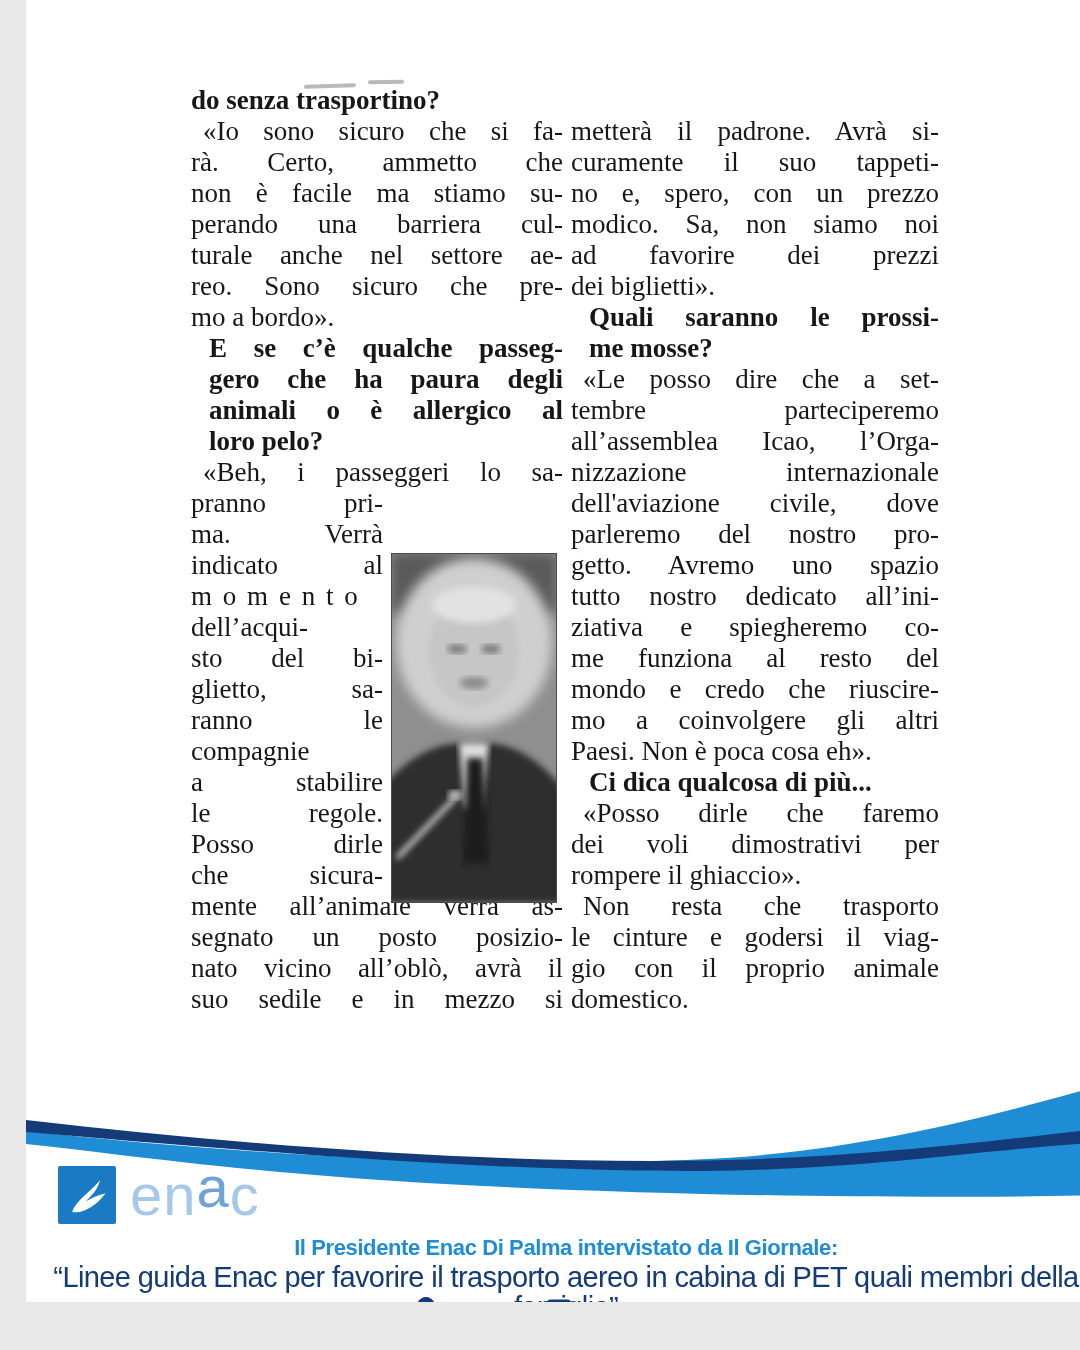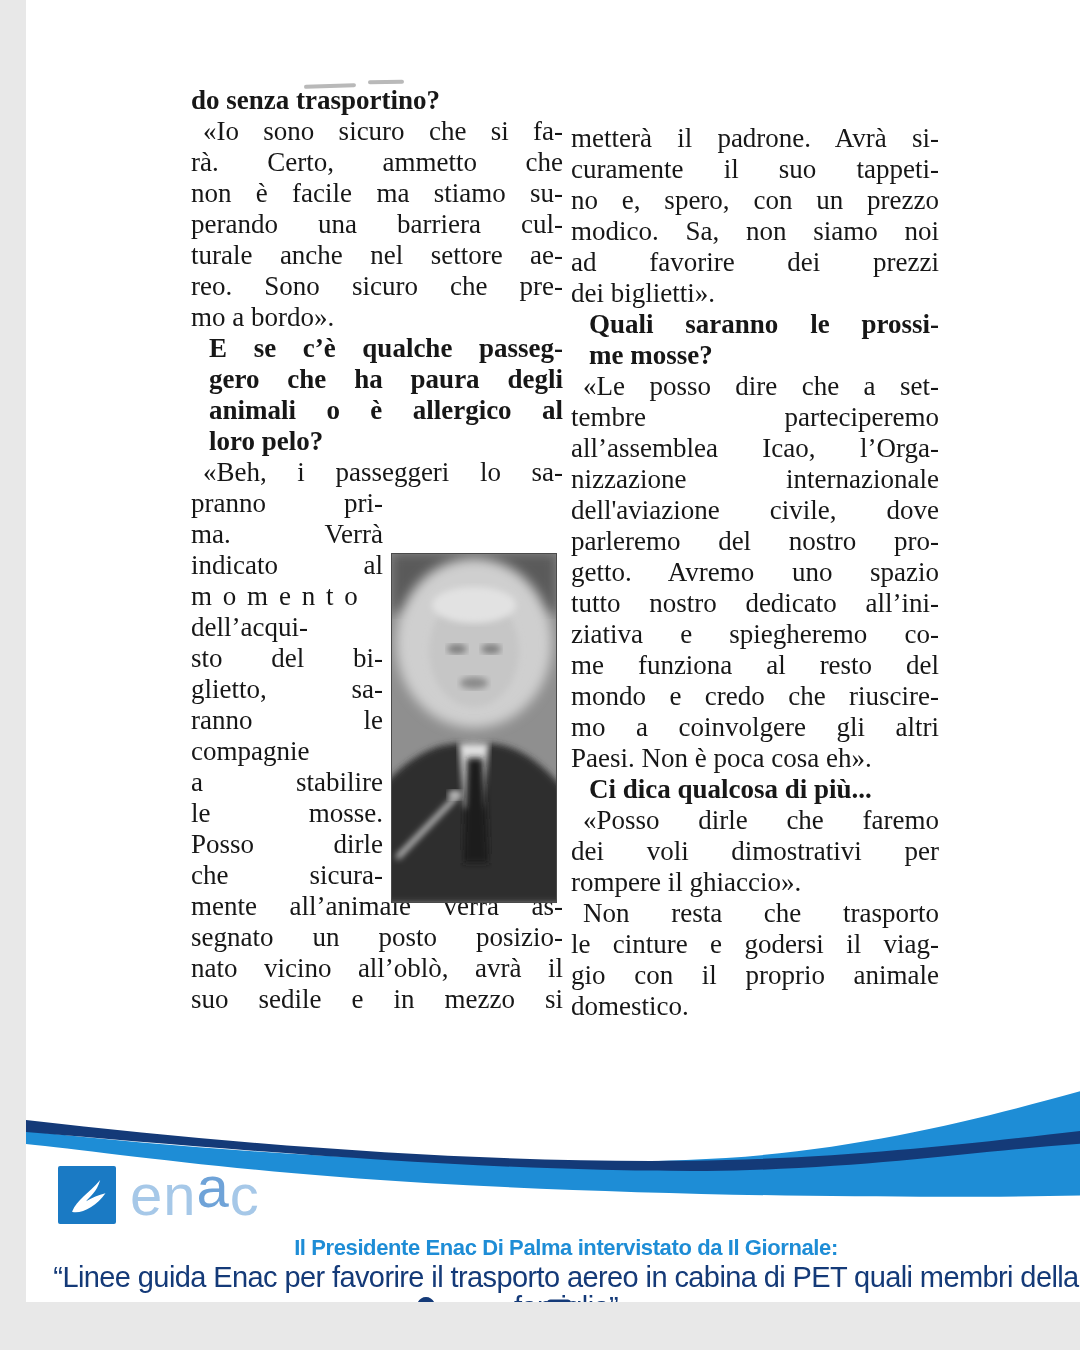--- a/index.html
+++ b/index.html
@@ -3,21 +3,21 @@
 <meta charset="utf-8">
 <style>
   html,body{margin:0;padding:0;background:#e8e8e8;}
   #canvas{position:relative;width:1080px;height:1302px;background:#ffffff;overflow:hidden;
           font-family:"Liberation Sans", sans-serif;margin-left:26px;}
 
   
   #article{position:absolute;left:165px;top:85px;width:750px;color:var(--ink,#171717);}
   .col{position:absolute;top:0;}
   #left-col{left:0;width:372px;}
-  #right-col{left:380px;top:38px;width:368px;}
+  #right-col{left:380px;top:31px;width:368px;}
   .tl{font-family:"Liberation Serif", serif;font-size:27px;line-height:31px;white-space:nowrap;}
   .tl.j{white-space:normal;text-align:justify;text-align-last:justify;}
   .tl.h{font-weight:bold;}
   .tl.bq{font-weight:bold;padding-left:18px;}
   .tl.ind{text-indent:12px;}
   .tl.n{width:192px;}
   .tl.ls{letter-spacing:0.40em;}
 
   .smudge{position:absolute;background:#b9b9b9;border-radius:3px;}
 
@@ -67,21 +67,21 @@
         <div class="tl n j">pranno pri-</div>
         <div class="tl n j">ma.  Verrà</div>
         <div class="tl n j">indicato  al</div>
         <div class="tl n ls">momento</div>
         <div class="tl n j">dell’acqui-</div>
         <div class="tl n j">sto del bi-</div>
         <div class="tl n j">glietto,  sa-</div>
         <div class="tl n j">ranno   le</div>
         <div class="tl n j">compagnie</div>
         <div class="tl n j">a  stabilire</div>
-        <div class="tl n j">le   mosse.</div>
+        <div class="tl n j">le   regole.</div>
         <div class="tl n j">Posso dirle</div>
         <div class="tl n j">che sicura-</div>
         <div class="tl j">mente all’animale verrà as-</div>
         <div class="tl j">segnato un posto posizio-</div>
         <div class="tl j">nato vicino all’oblò, avrà il</div>
         <div class="tl j">suo sedile e in mezzo si</div>
       </div>
     <div id="right-col" class="col">
         <div class="tl j">metterà il padrone. Avrà si-</div>
         <div class="tl j">curamente il suo tappeti-</div>

